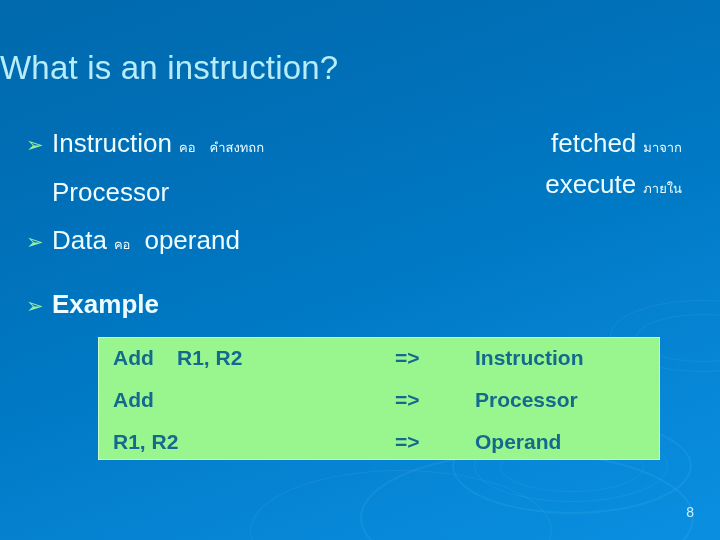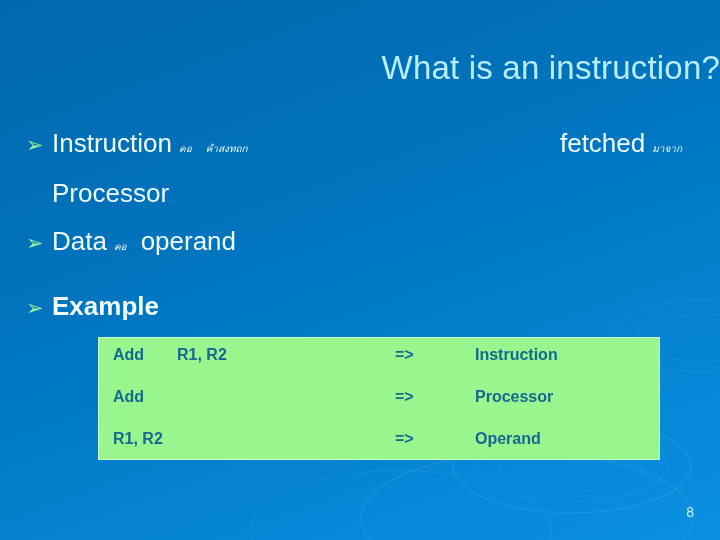--- a/index.html
+++ b/index.html
@@ -29,21 +29,21 @@
     border: 2px solid rgba(150, 215, 255, 0.16);
   }
   .ring.thin { border-width: 1px; }
 
   
   #title {
     position: absolute;
     left: 0;
     top: 48px;
     width: 720px;
-    text-align: right;
+    text-align: left;
     color: #b7ecf9;
     font-size: 33px;
     line-height: 40px;
     letter-spacing: 0.2px;
     white-space: nowrap;
   }
 
   
   #body {
     position: absolute;
@@ -65,25 +65,24 @@
     line-height: 1;
     vertical-align: baseline;
   }
   .big {
     font-size: 26px;
     line-height: 34px;
     color: #eefcff;
     vertical-align: baseline;
   }
   .thai {
-    font-size: 10px;
+    font-size: 13px;
     line-height: 34px;
     color: #eefcff;
     vertical-align: baseline;
-    font-style: italic;
   }
   .indent { padding-left: 26px; }
   .gap-lg { display:inline-block; width: 14px; }
   .gap-sm { display:inline-block; width: 7px; }
 
   .line-instruction { margin-top: 0px; }
   .line-mainmem { margin-top: 2px; }
   .line-processor { margin-top: 10px; }
   .line-data { margin-top: 14px; }
   .line-example { margin-top: 25px; font-weight: bold; }
@@ -112,21 +111,21 @@
     border: 1px solid #c9fbc2;
     box-sizing: border-box;
   }
   .trow {
     position: absolute;
     left: 0;
     width: 100%;
     height: 41px;
     color: #15688f;
     font-weight: bold;
-    font-size: 16px;
+    font-size: 21px;
   }
   .trow.r0 { top: 8px; }
   .trow.r1 { top: 50px; }
   .trow.r2 { top: 92px; }
   .cell {
     position: absolute;
     white-space: nowrap;
   }
   .c-left  { left: 14px; }
   .c-mid   { left: 296px; }
@@ -180,20 +179,23 @@
     <div class="bullet-row line-example">
       <span class="arrow">➢</span><span class="big">Example</span>
     </div>
 
   </div>
 
   <div id="rightcol">
     <div class="rline l1">
       <span class="big">fetched</span><span class="gap-sm"></span><span class="thai">มาจาก</span>
     </div>
+    <div class="rline l2">
+      <span class="big">execute</span><span class="gap-sm"></span><span class="thai">ภายใน</span>
+    </div>
   </div>
 
   <div id="example-table">
 
     <div class="trow r0">
       <span class="cell c-left">Add</span>
       <span class="cell" style="left:78px;">R1, R2</span>
       <span class="cell c-mid">=&gt;</span>
       <span class="cell c-right">Instruction</span>
     </div>

